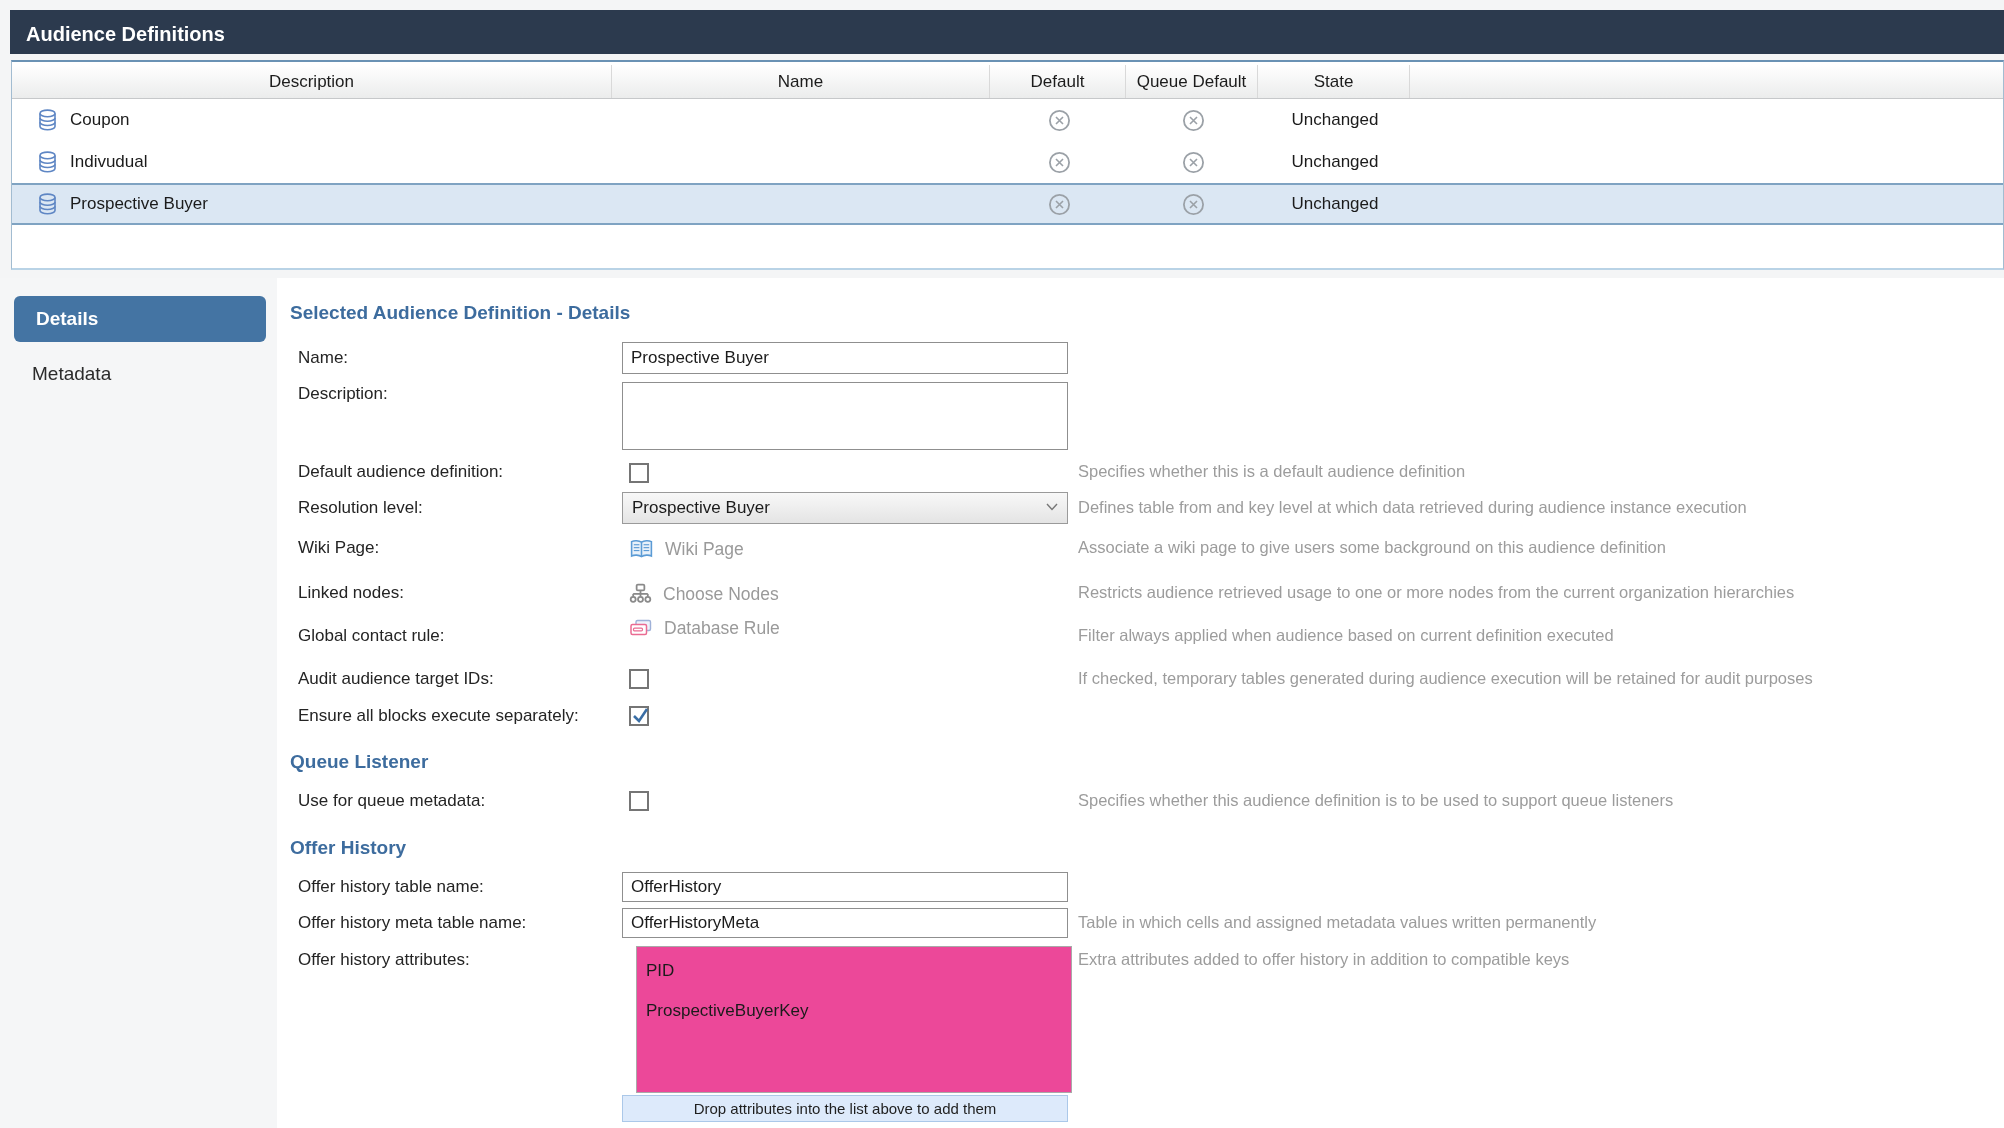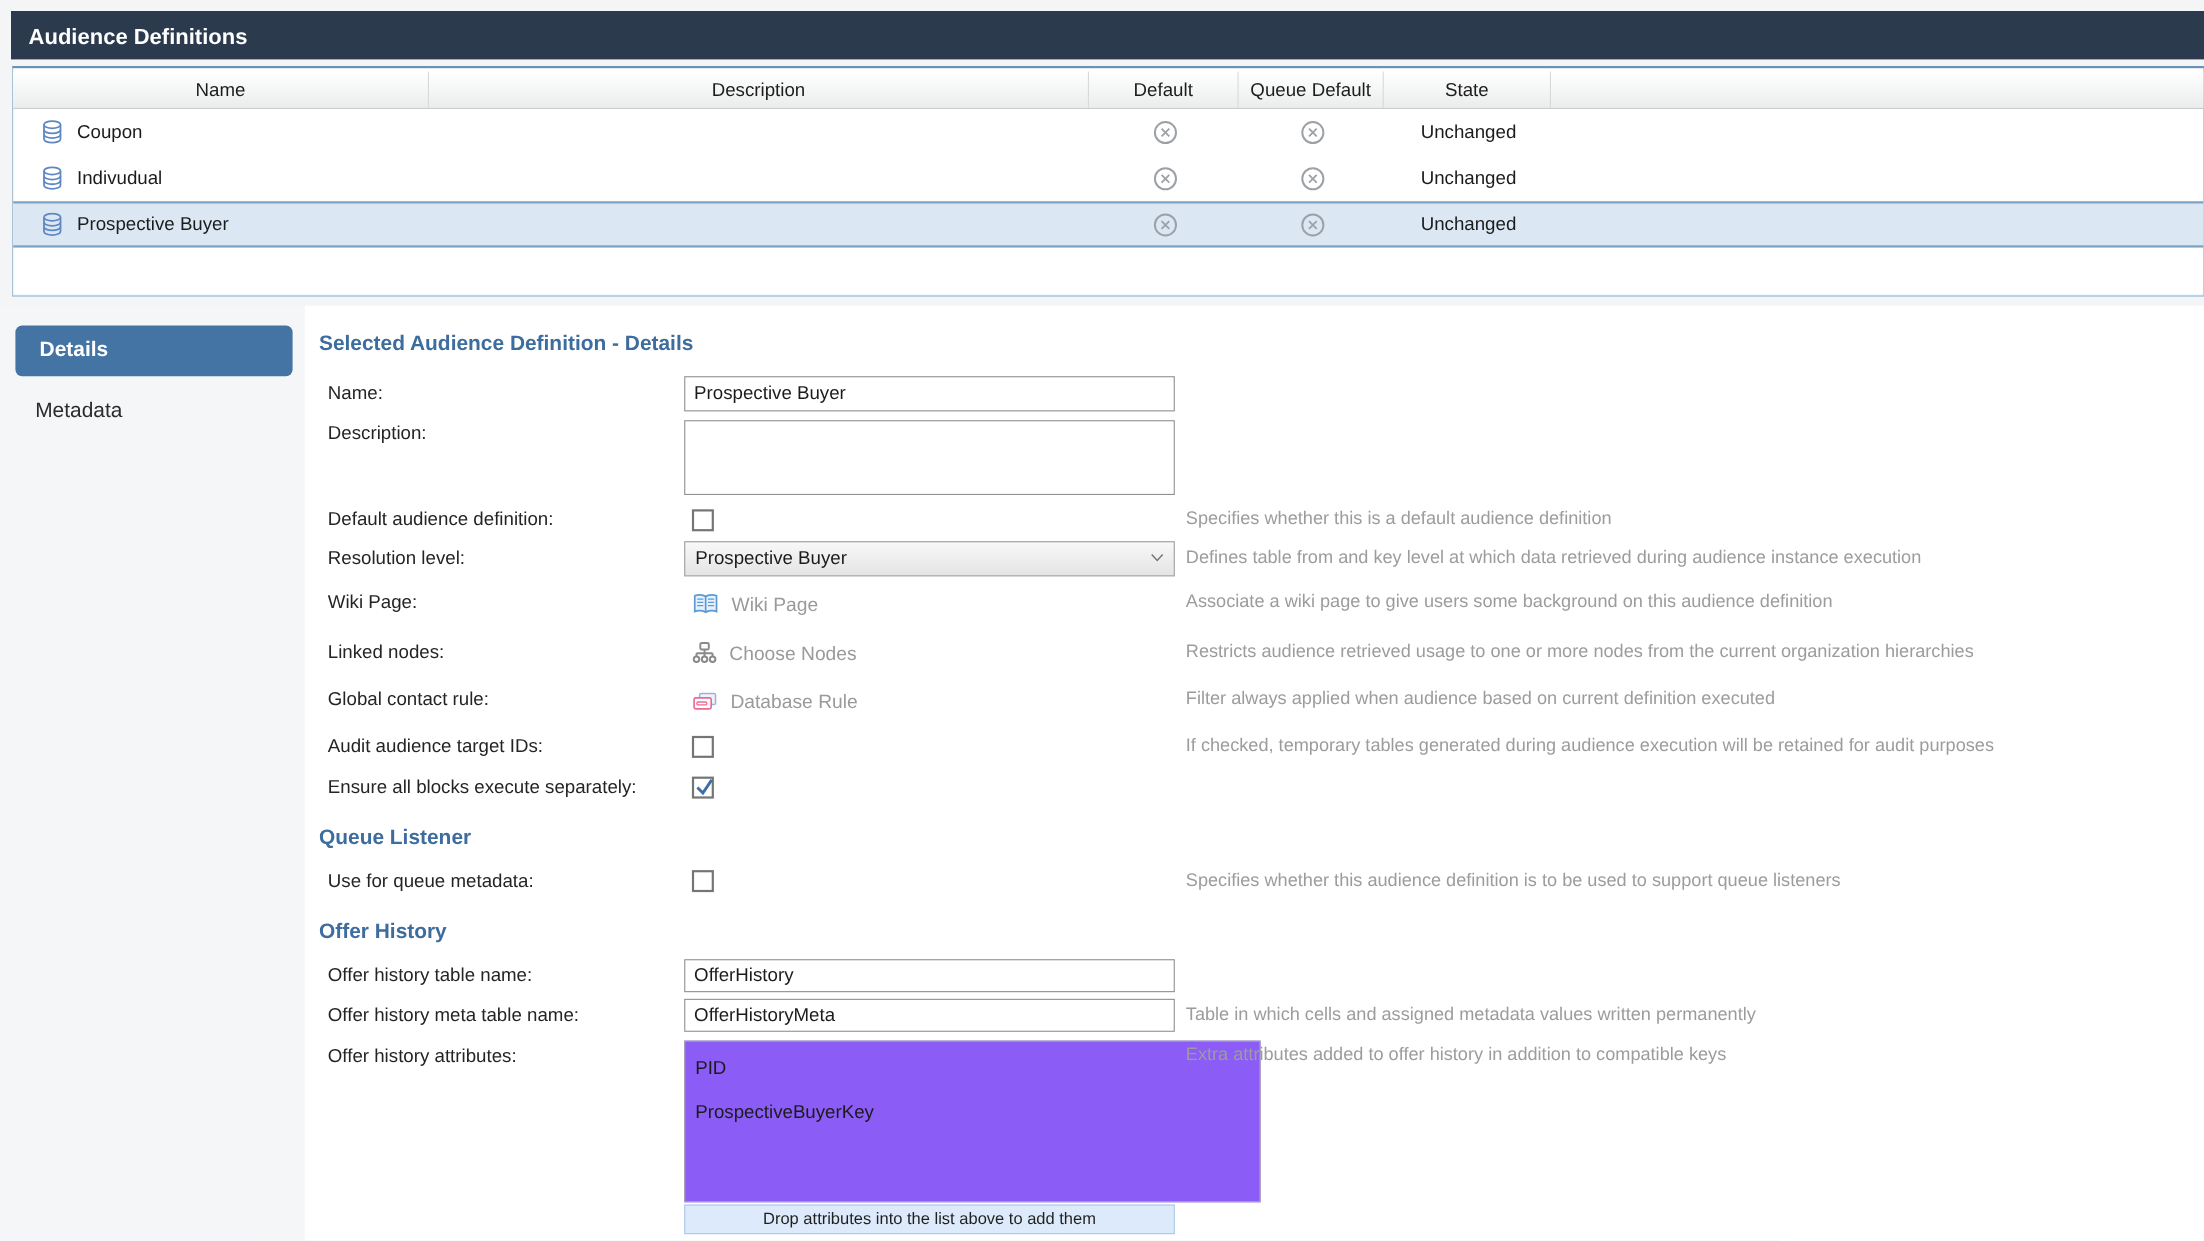--- a/index.html
+++ b/index.html
@@ -53,38 +53,38 @@
   .t-short { height:30px; }
   .cb { position:absolute; left:352px; width:20px; height:20px; border:2px solid #757575;
     background:#fff; cursor:pointer; }
   .cb svg { position:absolute; left:-1px; top:-3px; }
   .sel { position:absolute; left:345px; width:446px; height:32px; border:1px solid #9a9a9a;
     background:linear-gradient(#f8f8f8,#e4e4e4); font-size:17px; color:#1b1b1b;
     line-height:30px; padding-left:9px; cursor:pointer; }
   .sel .chev { position:absolute; right:9px; top:10px; }
   .icon-btn { position:absolute; left:352px; height:28px; display:flex; align-items:center; gap:11px;
     font-size:17.5px; color:#9a9a9a; cursor:pointer; white-space:nowrap; }
-  .listbox { position:absolute; left:345px; top:668px; width:524px; height:147px;
-    border:1px solid #a9a9a9; background:#8b5cf6; padding:4px 0; overflow:hidden; }
+  .listbox { position:absolute; left:359px; top:668px; width:436px; height:147px;
+    border:1px solid #a9a9a9; background:#ec4899; padding:4px 0; overflow:hidden; }
   .listbox .li { height:40px; line-height:40px; padding-left:9px; font-size:17px; color:#1b1b1b; cursor:pointer; }
   .dropbar { position:absolute; left:345px; top:817px; width:446px; height:27px;
     background:#ddeafb; border:1px solid #abc8e9; text-align:center; line-height:25px;
     font-size:15px; color:#1f1f1f; }
 </style>
 </head>
 <body>
 
 <div class="screen">
 
   <header class="titlebar">Audience Definitions</header>
 
   <section class="grid-panel">
     <div class="grid-header">
+      <div class="gh-cell gh-desc">Description</div>
       <div class="gh-cell gh-name">Name</div>
-      <div class="gh-cell gh-desc">Description</div>
       <div class="gh-cell gh-def">Default</div>
       <div class="gh-cell gh-queue">Queue Default</div>
       <div class="gh-cell gh-state">State</div>
       <div class="gh-cell gh-fill"></div>
     </div>
     <div class="grid-rows">
 
       <div class="grid-row">
         <div class="row-name">
           <svg width="19" height="22" viewBox="0 0 19 22">
@@ -230,21 +230,21 @@
           <circle cx="4" cy="15.6" r="2.4"></circle>
             <circle cx="11" cy="15.6" r="2.4"></circle>
             <circle cx="18" cy="15.6" r="2.4"></circle>
         </g>
       </svg>
       <span>Choose Nodes</span>
     </div>
     <div class="f-help" style="top:305px;">Restricts audience retrieved usage to one or more nodes from the current organization hierarchies</div>
 
     <div class="f-label" style="top:348px;">Global contact rule:</div>
-    <div class="icon-btn" style="top:346px;">
+    <div class="icon-btn" style="top:336px;">
       <svg width="24" height="20" viewBox="0 0 24 20">
         <rect x="7" y="2.5" width="14.5" height="10" rx="1.5" fill="#eef2fb" stroke="#9fb1d8" stroke-width="1.4"></rect>
         <rect x="2" y="6.5" width="15.5" height="10" rx="1.5" fill="#fff" stroke="#ea6b92" stroke-width="1.5"></rect>
         <rect x="4.5" y="10.2" width="9" height="2.6" rx="1.1" fill="none" stroke="#ea6b92" stroke-width="1.2"></rect>
       </svg>
       <span>Database Rule</span>
     </div>
     <div class="f-help" style="top:348px;">Filter always applied when audience based on current definition executed</div>
 
     <div class="f-label" style="top:391px;">Audit audience target IDs:</div>

